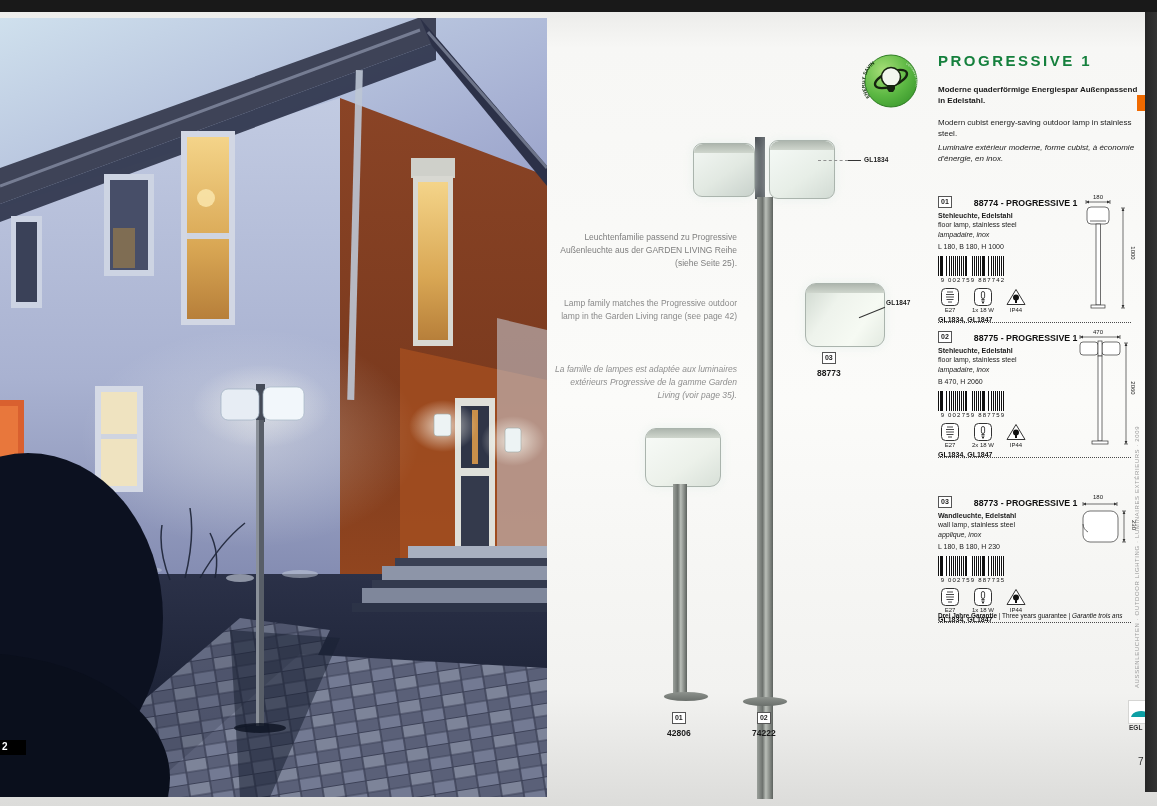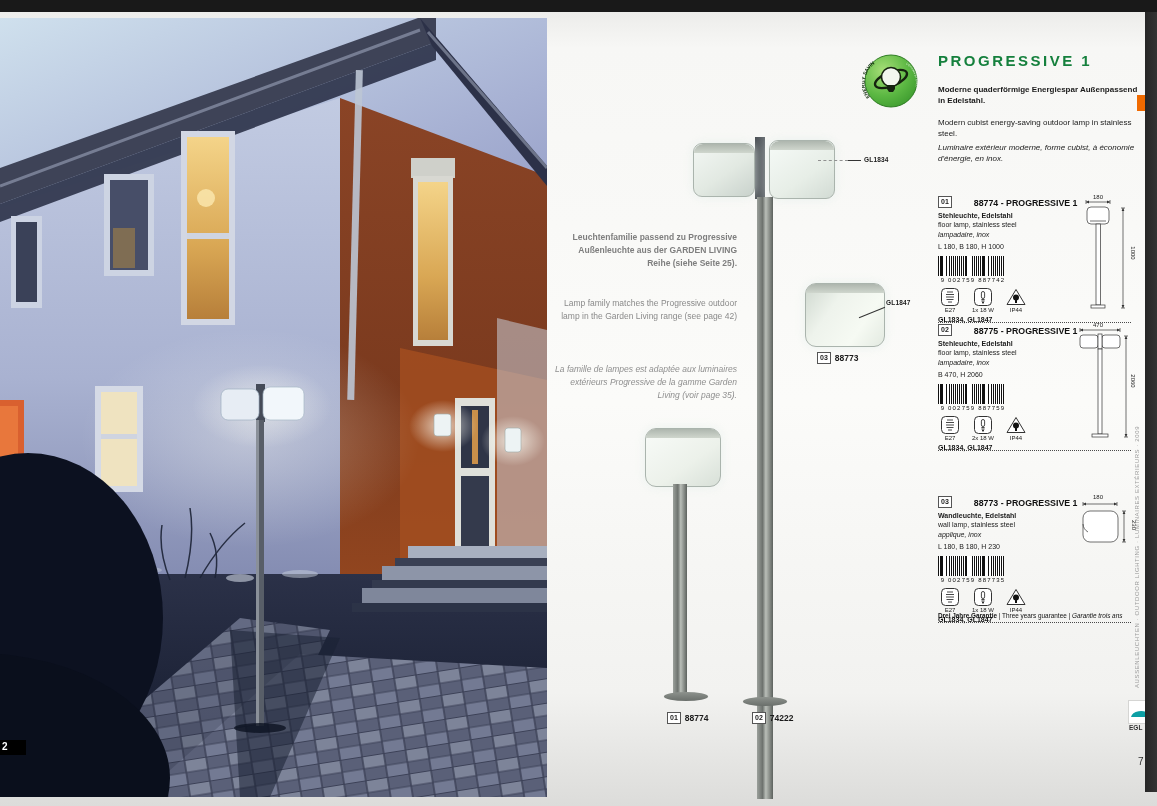--- a/index.html
+++ b/index.html
@@ -9,24 +9,24 @@
   
   #topbar{left:0;top:0;width:1157px;height:12px;background:#191919;z-index:60;}
   #rightband{left:1145px;top:0;width:12px;height:792px;background:linear-gradient(90deg,#262626,#343434);z-index:55;}
   #orangetab{left:1137px;top:95px;width:9px;height:16px;background:#f06a00;z-index:54;}
   
   #photo{left:0;top:18px;width:547px;height:779px;overflow:hidden;background:#7a80ad;}
   #pagenum-left-box{left:0;top:740px;width:26px;height:15px;background:#000;}
   #pagenum-left{left:2px;top:741px;color:#fff;font-size:10px;font-weight:bold;}
   
   .intro{width:182px;text-align:right;font-size:8.5px;line-height:13px;}
-  #intro-de{left:555px;top:231px;color:#7e7e7e;font-weight:bold;}
+  #intro-de{left:555px;top:231px;color:#7e7e7e;font-weight:normal;}
   #intro-en{left:555px;top:297px;color:#8a8a8a;}
   #intro-fr{left:555px;top:363px;color:#8f8f8f;font-style:italic;}
-  .numlabel{display:flex;align-items:center;gap:4px;font-size:8.5px;font-weight:bold;color:#1a1a1a;}
+  .numlabel{display:flex;align-items:center;gap:4px;font-size:8.5px;font-weight:bold;color:#1a1a1a;flex-direction:column;}
   .numbox{border:1px solid #555;font-size:7px;font-weight:bold;padding:1px 2px;line-height:8px;background:#fff;color:#222;}
   .callout{font-size:6.5px;font-weight:bold;color:#1a1a1a;letter-spacing:.2px;}
   .leader-dash{border-top:1px dashed #909090;height:0;}
   .leader-solid{background:#333;height:1px;}
   
   .lamphead{background:linear-gradient(145deg,#f3f7f4 0%,#e2e9e2 55%,#c9d2cc 100%);
     border:1px solid #aab4ad;border-radius:9px;box-shadow:0 0 10px rgba(230,240,235,.8);}
   .lamphead:before{content:"";position:absolute;left:0;right:0;top:0;height:9px;border-radius:9px 9px 0 0;
     background:linear-gradient(180deg,#aeb6ae,#cfd6cd);}
   .pole{background:linear-gradient(90deg,#9ba09b,#6d726e 35%,#b9beb8 55%,#5d625e);}
@@ -226,21 +226,21 @@
 <div class="abs callout" style="left:864px;top:156px;">GL1834</div>
 <div class="abs leader-solid" style="left:858px;top:312px;width:28px;transform:rotate(-22deg);"></div>
 <div class="abs callout" style="left:886px;top:299px;">GL1847</div>
 
 <div class="abs numlabel" style="left:817px;top:352px;">
   <span class="numbox">03</span>
   <span>88773</span>
 </div>
 <div class="abs numlabel" style="left:667px;top:712px;">
   <span class="numbox">01</span>
-  <span>88774</span>
+  <span>42806</span>
 </div>
 <div class="abs numlabel" style="left:752px;top:712px;">
   <span class="numbox">02</span>
   <span>74222</span>
 </div>
 
 <svg class="abs" style="left:862px;top:53px;" width="58" height="58" viewBox="0 0 58 58">
   <defs>
     <radialGradient id="bg" cx="0.35" cy="0.3" r="0.8">
       <stop offset="0" stop-color="#a6de77"></stop>
@@ -322,21 +322,21 @@
         <path d="M15 25 h16"></path>
         <rect x="21" y="28" width="4.5" height="81" fill="#fff"></rect>
         <rect x="16" y="109" width="14" height="3" fill="#fff"></rect>
       </g>
       <path d="M11 6 l3 -1.4 v2.8 z M35 6 l-3 -1.4 v2.8 z" fill="#333"></path>
       <path d="M48 12 l-1.4 3 h2.8 z M48 112 l-1.4 -3 h2.8 z" fill="#333"></path>
     </svg>
   </div>
 </div>
 
-<div class="abs product" style="top:324px;">
+<div class="abs product" style="top:331px;">
   <div class="ptitle">
       <span class="numbox">02</span>
     <span>88775 - PROGRESSIVE 1</span>
     </div>
   <div class="pdesc">
       <div style="font-weight:bold;">Stehleuchte, Edelstahl</div>
     <div>floor lamp, stainless steel</div>
     <div style="font-style:italic;">lampadaire, inox</div>
     </div>
   <div class="pdims">B 470, H 2060</div>

